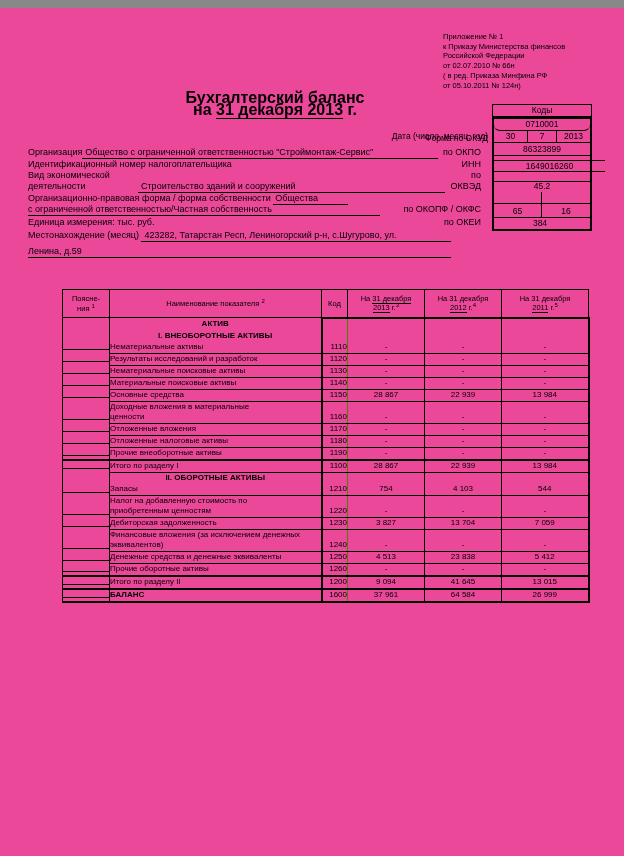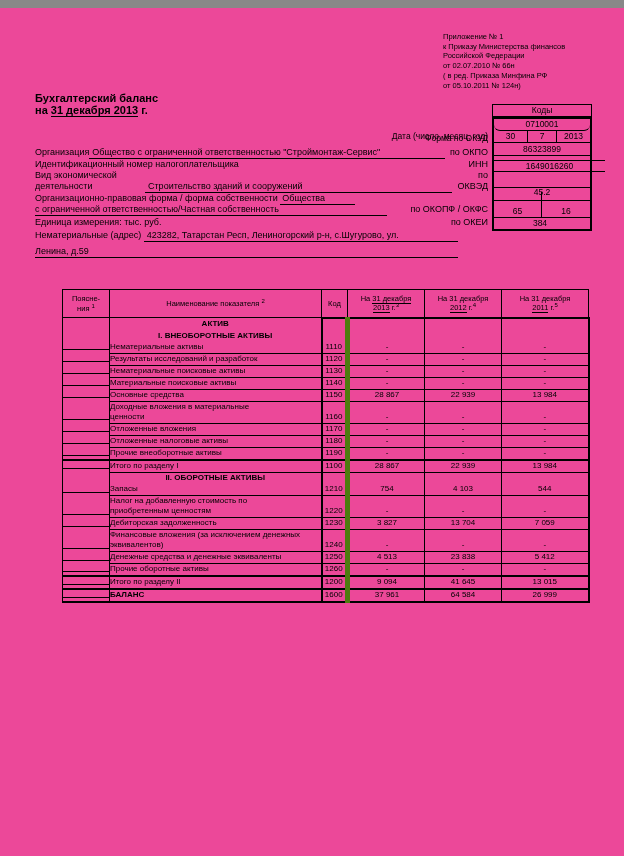--- a/index.html
+++ b/index.html
@@ -11,66 +11,66 @@
     padding-left:20px;
   }
   .abs { position:absolute; }
   .u { border-bottom:1px solid #000; }
   sup { font-size:6px; vertical-align:super; line-height:0; }
 
   
   .appendix { left:443px; top:24px; font-size:7.5px; line-height:9.7px; }
 
   
-  .title { left:35px; top:84px; width:480px; text-align:left;
-           font-size:11px; font-weight:bold; line-height:12px; }
+  .title { left:35px; top:84px; width:480px; text-align:center;
+           font-size:16px; font-weight:bold; line-height:12px; }
 
   
   .kody-box { left:492px; top:96px; width:100px; height:13px;
               border:1px solid #000; text-align:center; font-size:8.5px; line-height:11px; }
   .codes-box { left:492px; top:109px; width:100px; height:114px; border:2px solid #000; }
   .codes-box > div { position:absolute; text-align:center; font-size:8.5px; }
   .cc-okud  { left:0; top:0;  width:96px; height:12px; border-bottom:1px solid #000; line-height:11px;border-radius:6px; }
   .cc-day   { left:0;  top:12px; width:33px; height:12px; border-bottom:1px solid #000; line-height:11px; }
   .cc-month { left:33px; top:12px; width:30px; height:12px; border-left:1px solid #000; border-right:1px solid #000; border-bottom:1px solid #000; line-height:11px; }
   .cc-year  { left:63px; top:12px; width:33px; height:12px; border-bottom:1px solid #000; line-height:11px; }
   .cc-okpo  { left:0; top:24px; width:96px; height:13px; border-bottom:1px solid #000; line-height:12px; }
   .cc-inn   { left:0; top:41px; width:111px; height:12px; border-top:1px solid #000; border-bottom:1px solid #000; line-height:10px; }
-  .cc-okved { left:0; top:68px; width:96px; height:14px; border-top:1px solid #000; border-bottom:1px solid #000; line-height:9px; }
+  .cc-okved { left:0; top:62px; width:96px; height:23px; border-top:1px solid #000; border-bottom:1px solid #000; line-height:9px; }
   .cc-okopf { left:0; top:73px; width:48px; height:26px; border-right:1px solid #000; border-bottom:1px solid #000;
               display:flex; align-items:flex-end; justify-content:center; padding-bottom:1px; }
   .cc-okfs  { left:48px; top:73px; width:48px; height:26px; border-bottom:1px solid #000;
               display:flex; align-items:flex-end; justify-content:center; padding-bottom:1px; }
   .cc-okei  { left:0; top:99px; width:92px; height:11px; line-height:10px; }
 
   
   .rlabel { left:250px; width:238px; text-align:right; font-size:8.5px; line-height:11px; }
 
   
-  .orgline { left:35px; width:453px; display:flex; align-items:baseline;
+  .orgline { left:28px; width:453px; display:flex; align-items:baseline;
              font-size:9px; line-height:11px; white-space:pre; }
   .fill { flex:1 1 auto; border-bottom:1px solid #000; overflow:hidden; white-space:pre; padding-left:3px; }
   .sp   { flex:1 1 auto; }
   .rl   { white-space:pre; padding-left:5px; }
 
   
   .bal { position:absolute; left:62px; top:281px; width:526px;
          border-collapse:collapse; table-layout:fixed; font-size:8px; }
   .bal th, .bal td { padding:0; overflow:hidden; }
   .bal th { border:1px solid #000; font-weight:normal; font-size:7.5px;
             text-align:center; vertical-align:middle; line-height:9.5px; height:28px; }
   .bal th.dbx { border-bottom:2px solid #000; }
   .bal td { vertical-align:bottom; line-height:10px; padding-bottom:1px; }
   .bal tr { height:11px; }
   .bal tr.tall { height:22px; }
   .bal tr.sec, .bal tr.tt { height:12px; }
   .c-notes { border-left:1px solid #000; border-right:1px solid #000; position:relative; }
   tr:not(.sec) > .c-notes::after { content:""; position:absolute; left:0; right:0; bottom:3px; border-bottom:1px solid #000; }
   .c-name { border-bottom:1px solid #000; padding-left:3px; white-space:pre-line; }
-  .c-code { border-left:2px solid #000; border-right:5px solid #4d7c0f; border-bottom:1px solid #000; text-align:center; }
+  .c-code { border-left:2px solid #000; border-right:1px solid #4d7c0f; border-bottom:1px solid #000; text-align:right; }
   .c-val  { border-right:1px solid #000; border-bottom:1px solid #000; text-align:center; }
   .c-last { border-right:2px solid #000; }
   tr.sec td { border-bottom:none; }
   tr.sec .c-name { text-align:center; font-weight:bold; padding-left:0; }
   tr.tt td { border-top:2px solid #000; }
   tr.tb td { border-bottom:2px solid #000; }
   tr.bold .c-name { font-weight:bold; }
 </style>
 </head>
 <body>
@@ -122,21 +122,21 @@
   <div class="abs orgline" style="top:185px;">
     <span>Организационно-правовая форма / форма собственности </span><span class="u" style="flex:0 0 75px; padding-left:2px;">Общества</span>
   </div>
   <div class="abs orgline" style="top:196px;">
     <span class="u" style="flex:0 0 352px;">с ограниченной ответственностью/Частная собственность</span><span class="sp"></span><span class="rl">по ОКОПФ / ОКФС</span>
   </div>
   <div class="abs orgline" style="top:209px;">
     <span>Единица измерения: тыс. руб.</span><span class="sp"></span><span class="rl">по ОКЕИ</span>
   </div>
   <div class="abs orgline" style="top:222px; width:423px;">
-    <span>Нематериальные (адрес) </span><span class="fill">423282, Татарстан Респ, Лениногорский р-н, с.Шугурово, ул.</span>
+    <span>Местонахождение (месяц) </span><span class="fill">423282, Татарстан Респ, Лениногорский р-н, с.Шугурово, ул.</span>
   </div>
   <div class="abs orgline" style="top:238px; width:423px;">
     <span class="u" style="flex:1 1 auto;">Ленина, д.59</span>
   </div>
 
   <table class="bal">
     <colgroup>
       <col style="width:47px;">
         <col style="width:212px;">
         <col style="width:26px;">

